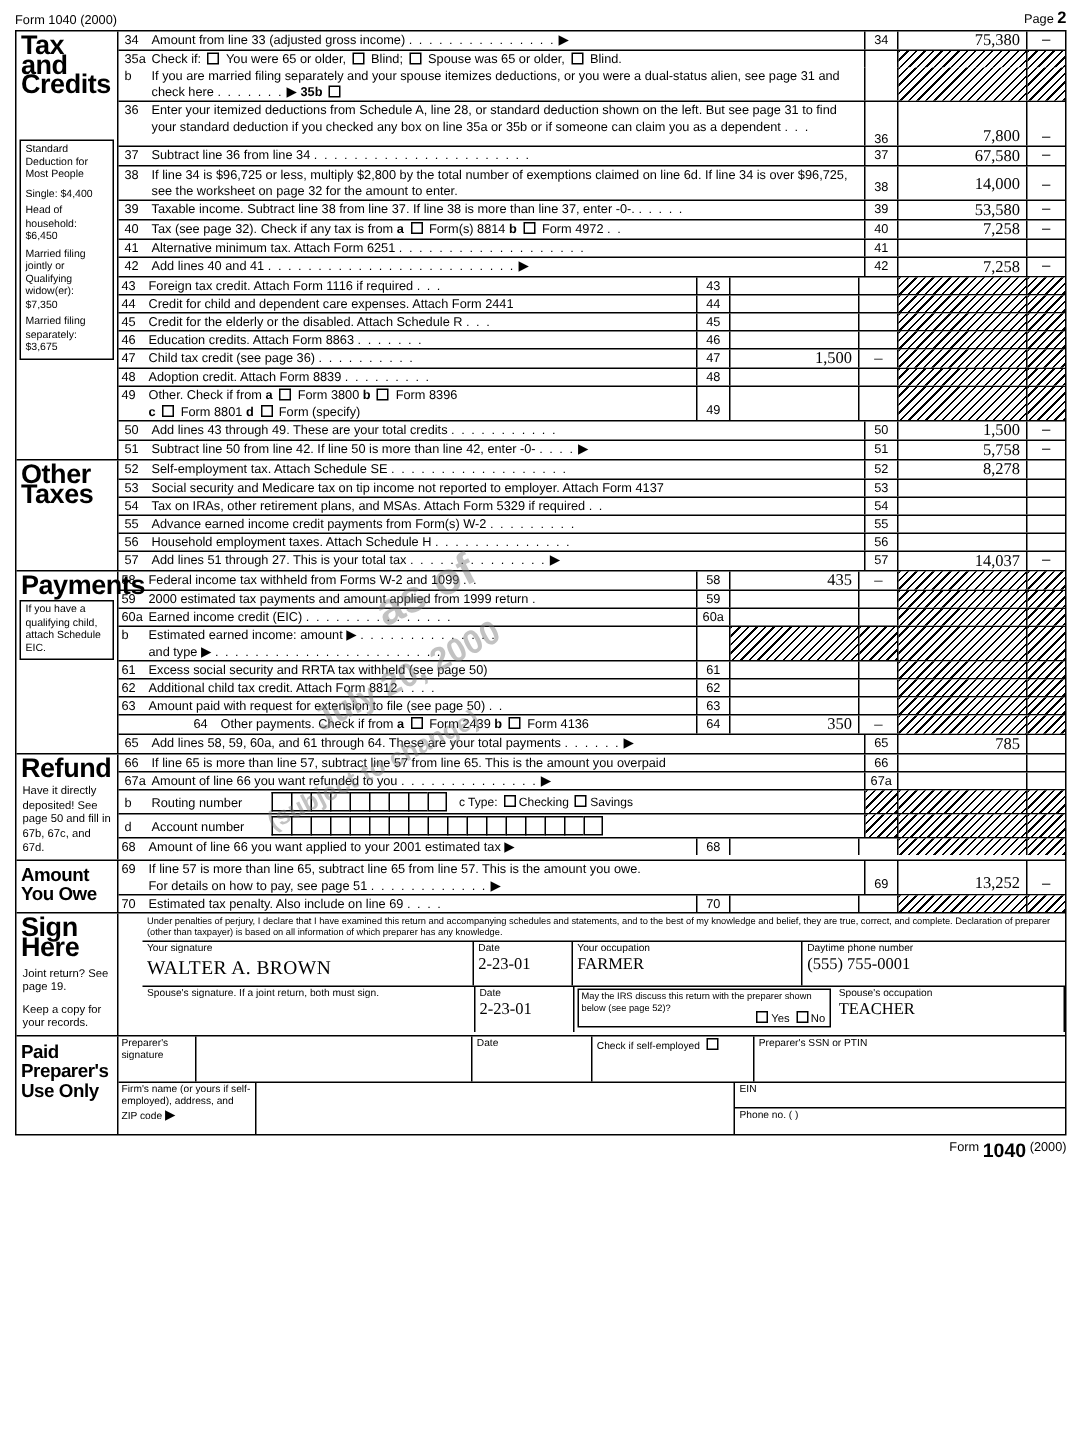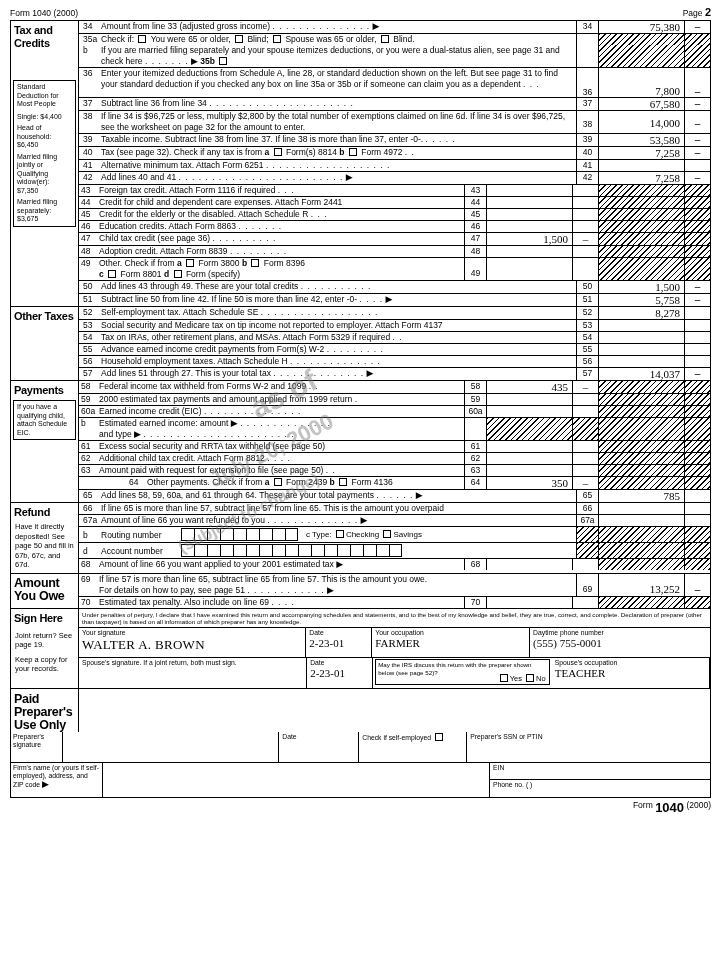--- a/index.html
+++ b/index.html
@@ -16,21 +16,21 @@
   .page { position:relative; width:721px; height:963px; padding:6px 10px 0 10px; }
 
   
   .tophead { display:flex; justify-content:space-between; align-items:flex-end; font-size:8.5px; padding-bottom:2px; }
   .tophead .pg { font-size:8.5px; }
   .tophead .pg b { font-size:11px; }
 
   .outer { border:1.6px solid #000; }
 
   
-  .secttl { font-weight:bold; font-size:11px; line-height:13px; padding:3px 2px 0 3px; letter-spacing:-0.3px;}
+  .secttl { font-weight:bold; font-size:18px; line-height:13px; padding:3px 2px 0 3px; letter-spacing:-0.3px;}
   .secttl.sm { font-size:12.5px; }
   .lineno { width:20px; text-align:left; font-size:8.5px; padding-left:2px; flex:none; }
   .ltext { flex:1; font-size:8.5px; line-height:11px; }
 
   .dots { letter-spacing:1px; }
 
   
   .brow { display:flex; border:0; }
   .bcell-l { width:68px; flex:none; border-right:1.2px solid #000; }
   .bcell-m { flex:1; padding:0 2px; }
@@ -662,21 +662,21 @@
             <div style="width:22px; border-left:1.2px solid #000; text-align:center; font-size:8.5px;">70</div>
             <div style="width:86px; border-left:1.2px solid #000;"></div>
             <div style="width:26px; border-left:1.2px solid #000;"></div>
           </div>
           <div class="bcell-a hatch"></div>
           <div class="bcell-c hatch"></div>
         </div>
       </div>
     </div>
 
-    <div style="display:flex; border-top:1.6px solid #000;">
+    <div style="display:flex; border-top:1.6px solid #000;gap:16px;">
       <div class="bcell-l">
         <div class="secttl"><span>Sign Here</span></div>
         <div class="sideinfo" style="padding-top:6px;">Joint return? See page 19.</div>
         <div class="sideinfo" style="padding-top:2px;">Keep a copy for your records.</div>
       </div>
       <div style="flex:1;">
         <div class="tiny" style="padding:2px 3px; border-bottom:1px solid #000;">Under penalties of perjury, I declare that I have examined this return and accompanying schedules and statements, and to the best of my knowledge and belief, they are true, correct, and complete. Declaration of preparer (other than taxpayer) is based on all information of which preparer has any knowledge.</div>
 
         <div style="display:flex; border-bottom:1px solid #000; height:30px;">
           <div style="flex:1.9; border-right:1px solid #000; padding:1px 3px;">
@@ -715,21 +715,21 @@
             </div>
           </div>
           <div style="flex:1.3; border-right:1px solid #000; padding:1px 3px;">
             <div class="small">Spouse's occupation</div>
             <div style="font-family:'Liberation Serif',serif; font-size:11px;">TEACHER</div>
           </div>
         </div>
       </div>
     </div>
 
-    <div style="display:flex; border-top:1.6px solid #000;flex-direction:column;">
+    <div style="display:flex; border-top:1.6px solid #000;">
       <div class="bcell-l">
         <div class="secttl sm" style="padding-top:4px;"><span>Paid Preparer's Use Only</span></div>
       </div>
       <div style="flex:1;">
         <div style="display:flex; border-bottom:1px solid #000; height:31px;">
           <div style="width:52px; border-right:1px solid #000; padding:1px 2px;" class="small">Preparer's signature</div>
           <div style="flex:1; border-right:1px solid #000;"></div>
           <div style="width:80px; border-right:1px solid #000; padding:1px 3px;">
             <div class="small">Date</div>
           </div>

